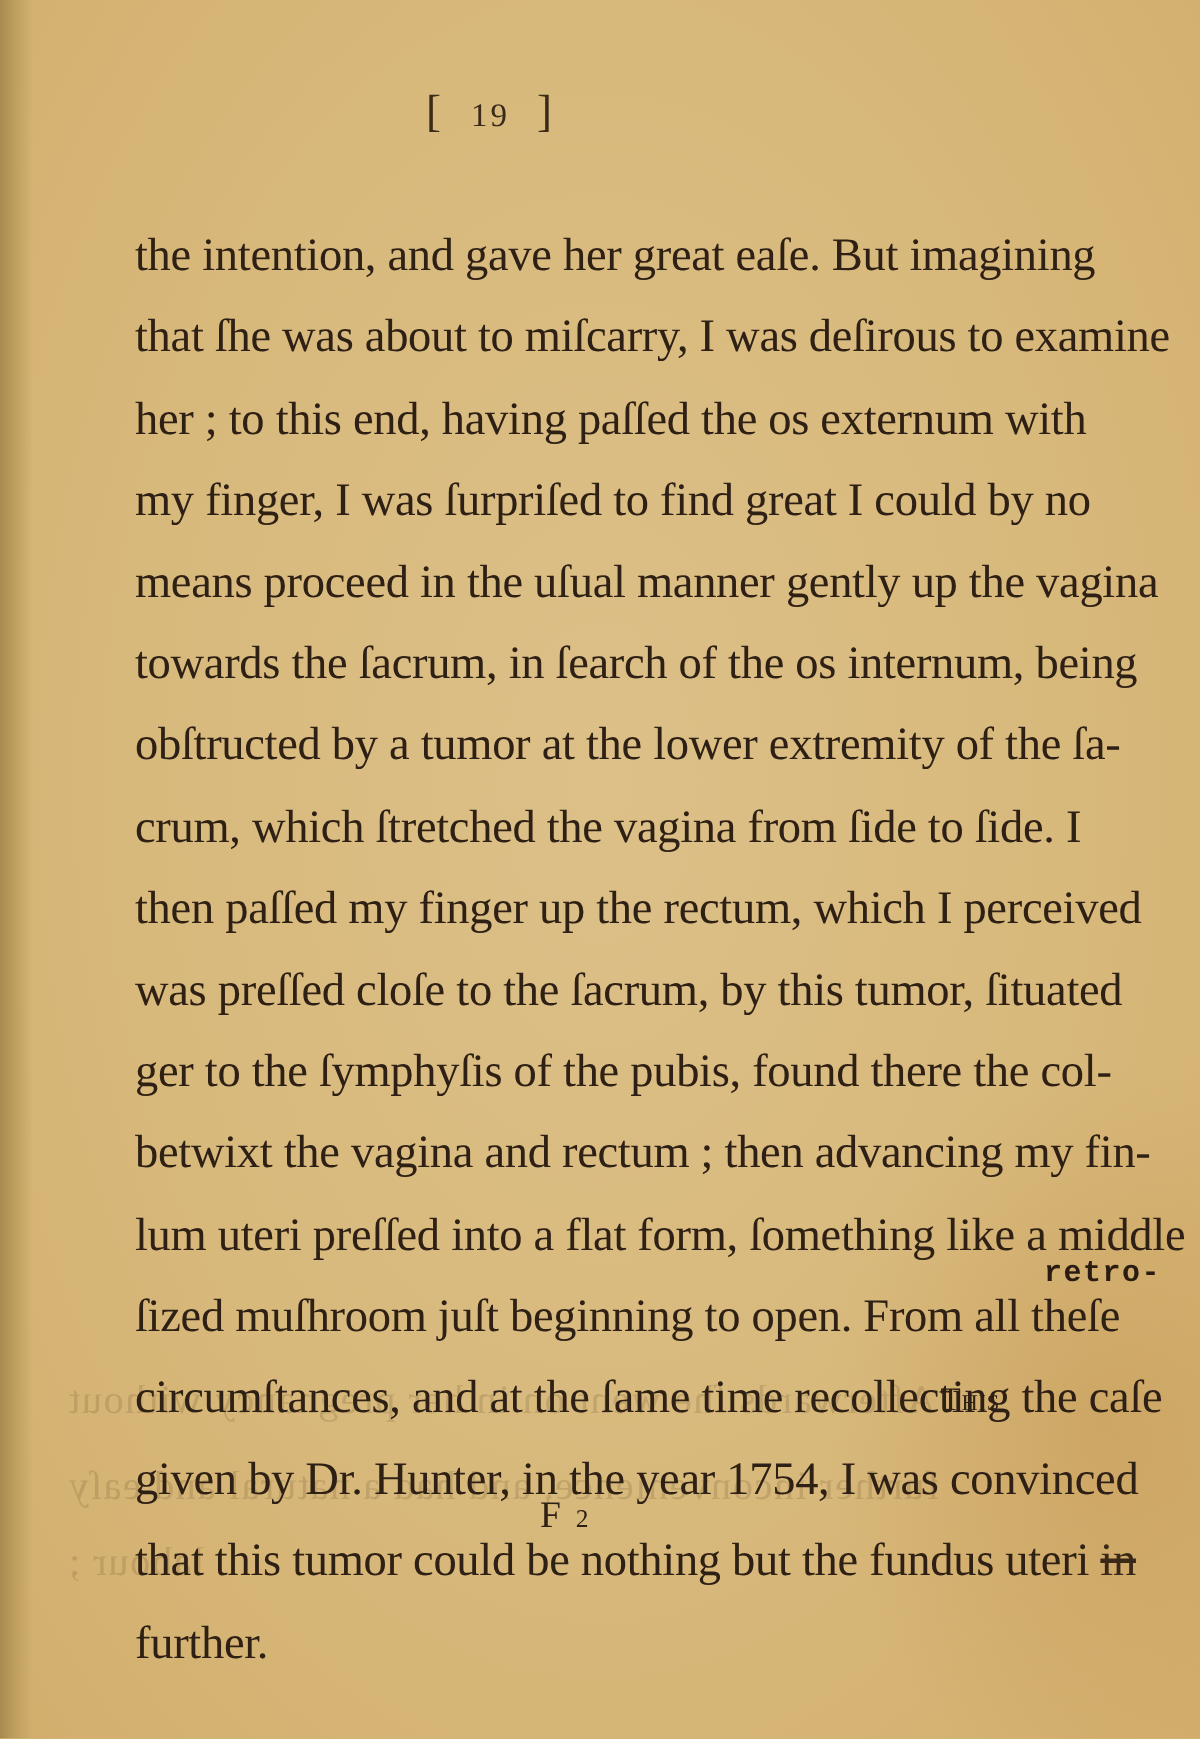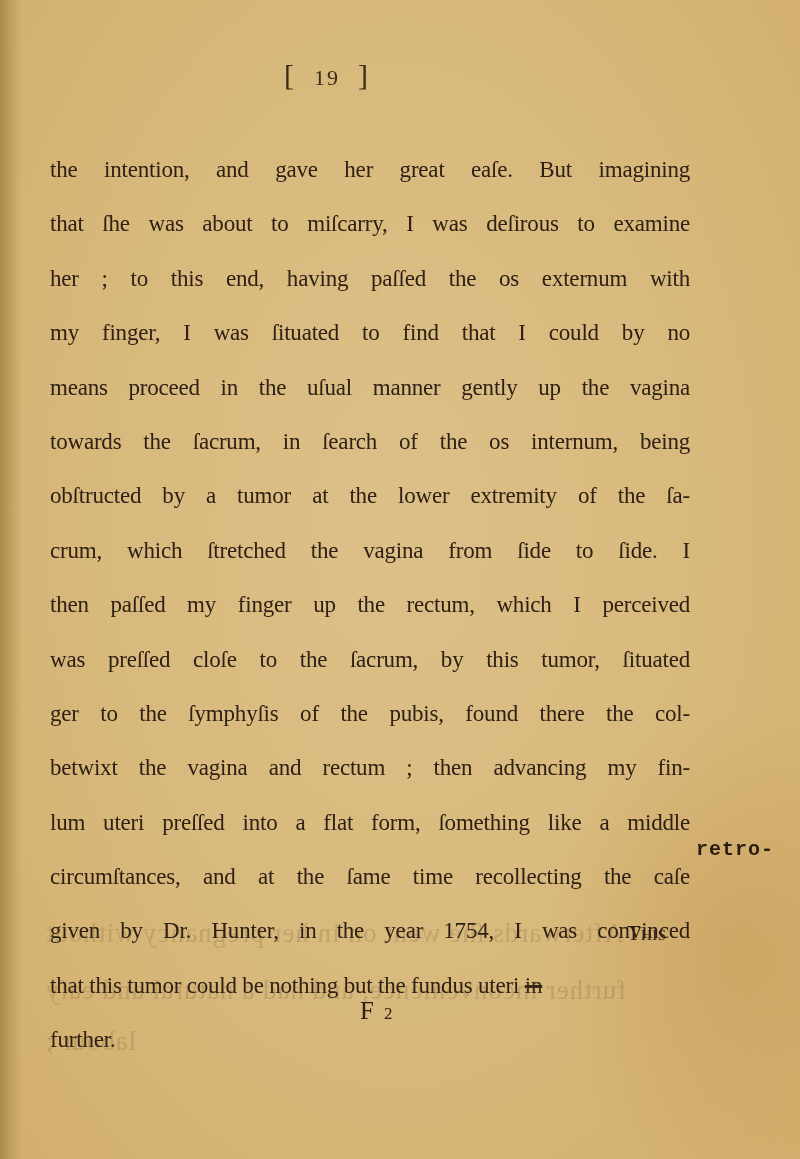--- a/index.html
+++ b/index.html
@@ -55,26 +55,27 @@
     }
     .text-block {
       position: absolute;
       left: 50px;
       top: 143px;
       width: 640px;
     }
     .line {
       height: 54.4px;
       line-height: 54.4px;
-      font-size: 23px;
+      font-size: 31px;
       color: #2e2014;
       white-space: nowrap;
       text-align: justify;
       text-align-last: justify;
       letter-spacing: -0.2px;
+      margin-left: 40px;
     }
     .line.last {
       text-align-last: left;
     }
     .struck {
       text-decoration: line-through;
       text-decoration-thickness: 3px;
       color: #3a2818;
     }
     .inserted {
@@ -119,30 +120,31 @@
   <div class="show-through" style="top:1026px;">labour ;</div>
 
   <div class="running-head">
     <span class="bracket">[</span><span class="num">19</span><span class="bracket">]</span>
   </div>
 
   <div class="text-block">
     <div class="line">the intention, and gave her great eaſe. But imagining</div>
     <div class="line">that ſhe was about to miſcarry, I was deſirous to examine</div>
     <div class="line">her ; to this end, having paſſed the os externum with</div>
-    <div class="line">my finger, I was ſituated to find that I could by no</div>
+    <div class="line">my finger, I was ſurpriſed to find great I could by no</div>
     <div class="line">means proceed in the uſual manner gently up the vagina</div>
     <div class="line">towards the ſacrum, in ſearch of the os internum, being</div>
     <div class="line">obſtructed by a tumor at the lower extremity of the ſa-</div>
     <div class="line">crum, which ſtretched the vagina from ſide to ſide. I</div>
     <div class="line">then paſſed my finger up the rectum, which I perceived</div>
     <div class="line">was preſſed cloſe to the ſacrum, by this tumor, ſituated</div>
     <div class="line">ger to the ſymphyſis of the pubis, found there the col-</div>
     <div class="line">betwixt the vagina and rectum ; then advancing my fin-</div>
     <div class="line">lum uteri preſſed into a flat form, ſomething like a middle</div>
+    <div class="line">ſized muſhroom juſt beginning to open. From all theſe</div>
     <div class="line">circumſtances, and at the ſame time recollecting the caſe</div>
     <div class="line">given by Dr. Hunter, in the year 1754, I was convinced</div>
     <div class="line last"><span>that this tumor could be nothing but the fundus uteri</span> <span class="struck">in</span></div>
     <div class="line last">further.</div>
   </div>
 
   <div class="inserted">retro-</div>
 
   <div class="signature">
     <span>F</span><span class="sig-num">2</span>

